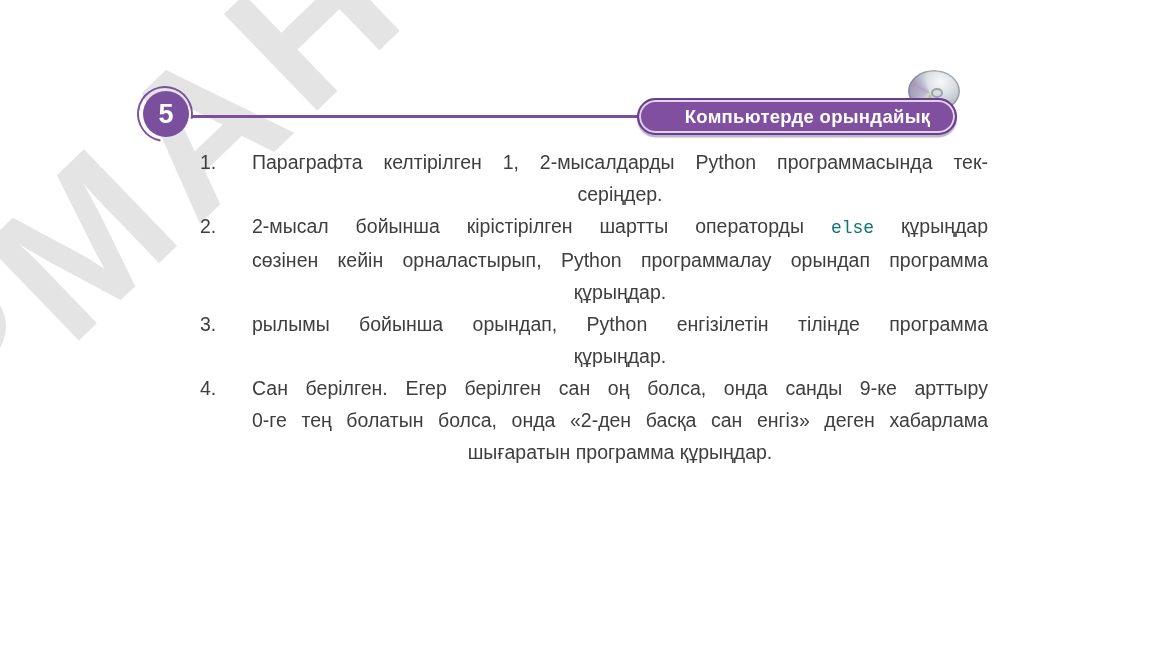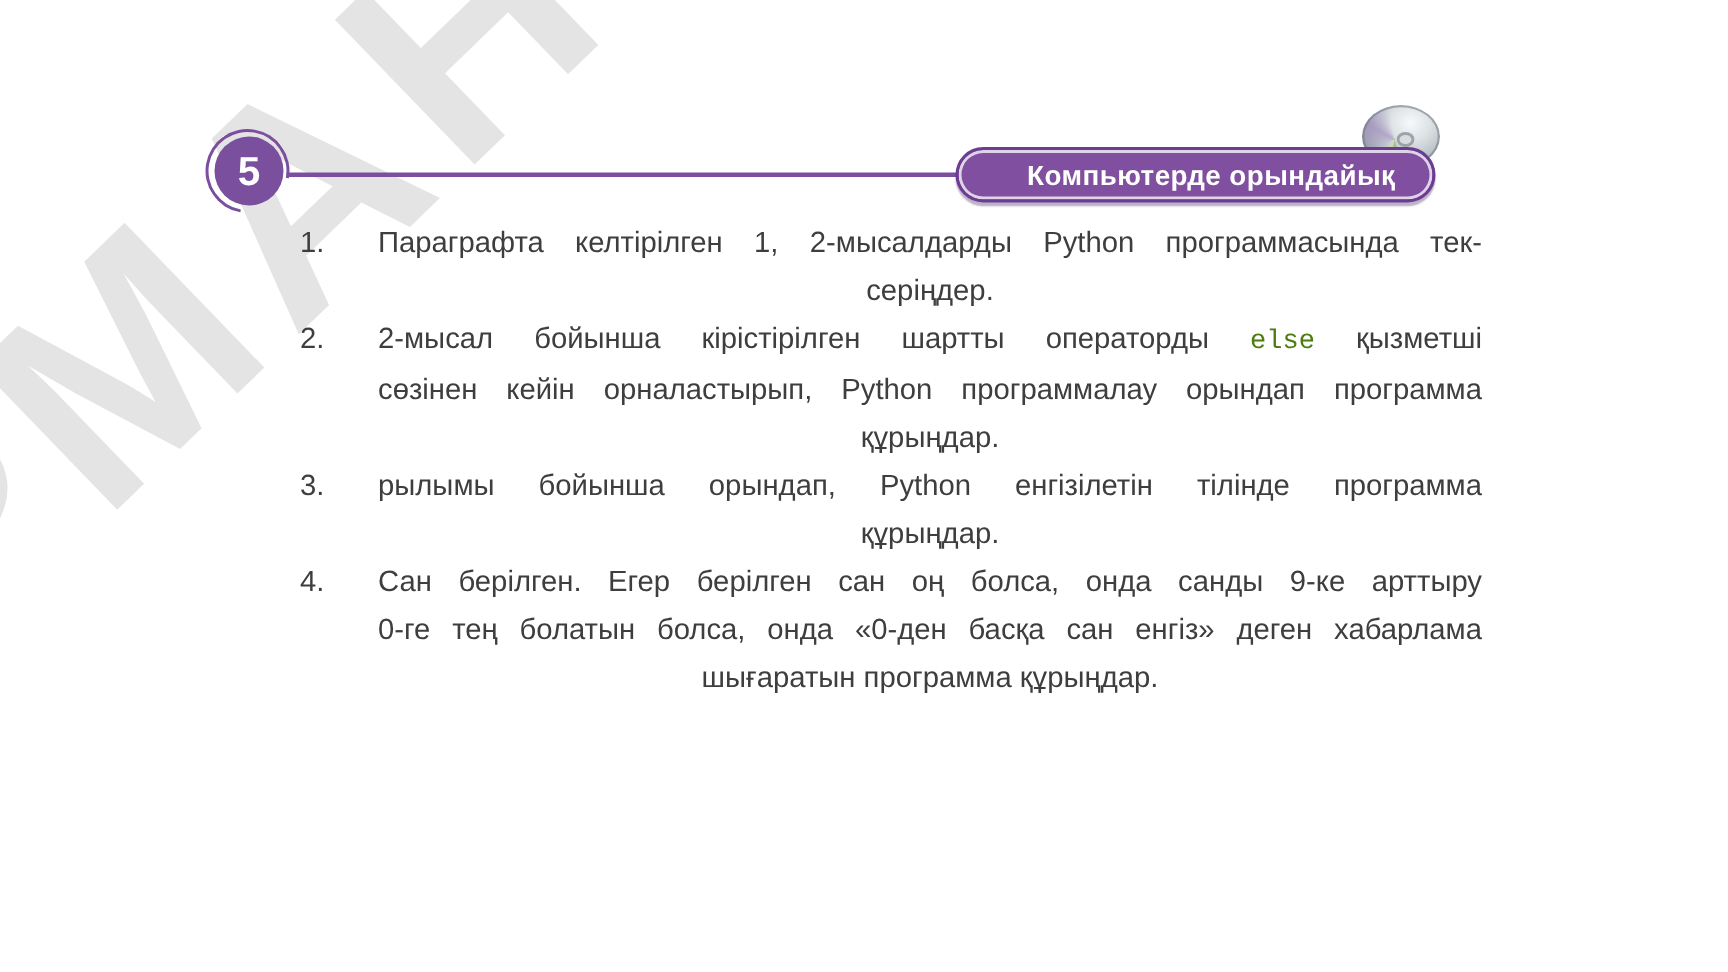--- a/index.html
+++ b/index.html
@@ -68,21 +68,21 @@
     list-style:none;margin:0;padding:0;
     font-size:19.5px;line-height:32px;color:#3e3e3e;
   }
   .task{display:flex;align-items:flex-start;}
   .task-num{flex:none;width:37px;}
   .task-body{flex:1 1 auto;min-width:0;margin-left:15px;}
   .tline{text-align:justify;text-align-last:justify;}
   .tline.last{text-align:center;text-align-last:auto;}
   .code{
     font-family:"Liberation Mono","DejaVu Sans Mono",monospace;
-    color:#4d7c0f;font-size:18px;
+    color:#0f766e;font-size:18px;
   }
 </style>
 </head>
 <body>
 
 <div class="page">
 
   <div class="watermark">РМАН-</div>
 
   <div class="badge-ring"></div>
@@ -104,35 +104,35 @@
       <li class="task">
         <span class="task-num">1.</span>
         <div class="task-body">
           <div class="tline"><span>Параграфта келтірілген 1, 2-мысалдарды Python программасында тек-</span></div>
           <div class="tline last"><span>серіңдер.</span></div>
         </div>
       </li>
       <li class="task">
         <span class="task-num">2.</span>
         <div class="task-body">
-          <div class="tline"><span>2-мысал бойынша кірістірілген шартты операторды </span><span class="code">else</span><span> қызметші</span></div>
+          <div class="tline"><span>2-мысал бойынша кірістірілген шартты операторды </span><span class="code">else</span><span> құрыңдар</span></div>
           <div class="tline"><span>сөзінен кейін орналастырып, Python программалау орындап программа</span></div>
           <div class="tline last"><span>құрыңдар.</span></div>
         </div>
       </li>
       <li class="task">
         <span class="task-num">3.</span>
         <div class="task-body">
           <div class="tline"><span>рылымы бойынша орындап, Python енгізілетін тілінде программа</span></div>
           <div class="tline last"><span>құрыңдар.</span></div>
         </div>
       </li>
       <li class="task">
         <span class="task-num">4.</span>
         <div class="task-body">
           <div class="tline"><span>Сан берілген. Егер берілген сан оң болса, онда санды 9-ке арттыру</span></div>
-          <div class="tline"><span>0-ге тең болатын болса, онда «0-ден басқа сан енгіз» деген хабарлама</span></div>
+          <div class="tline"><span>0-ге тең болатын болса, онда «2-ден басқа сан енгіз» деген хабарлама</span></div>
           <div class="tline last"><span>шығаратын программа құрыңдар.</span></div>
         </div>
       </li>
     </ol>
 
 </div>
 
 </body></html>

